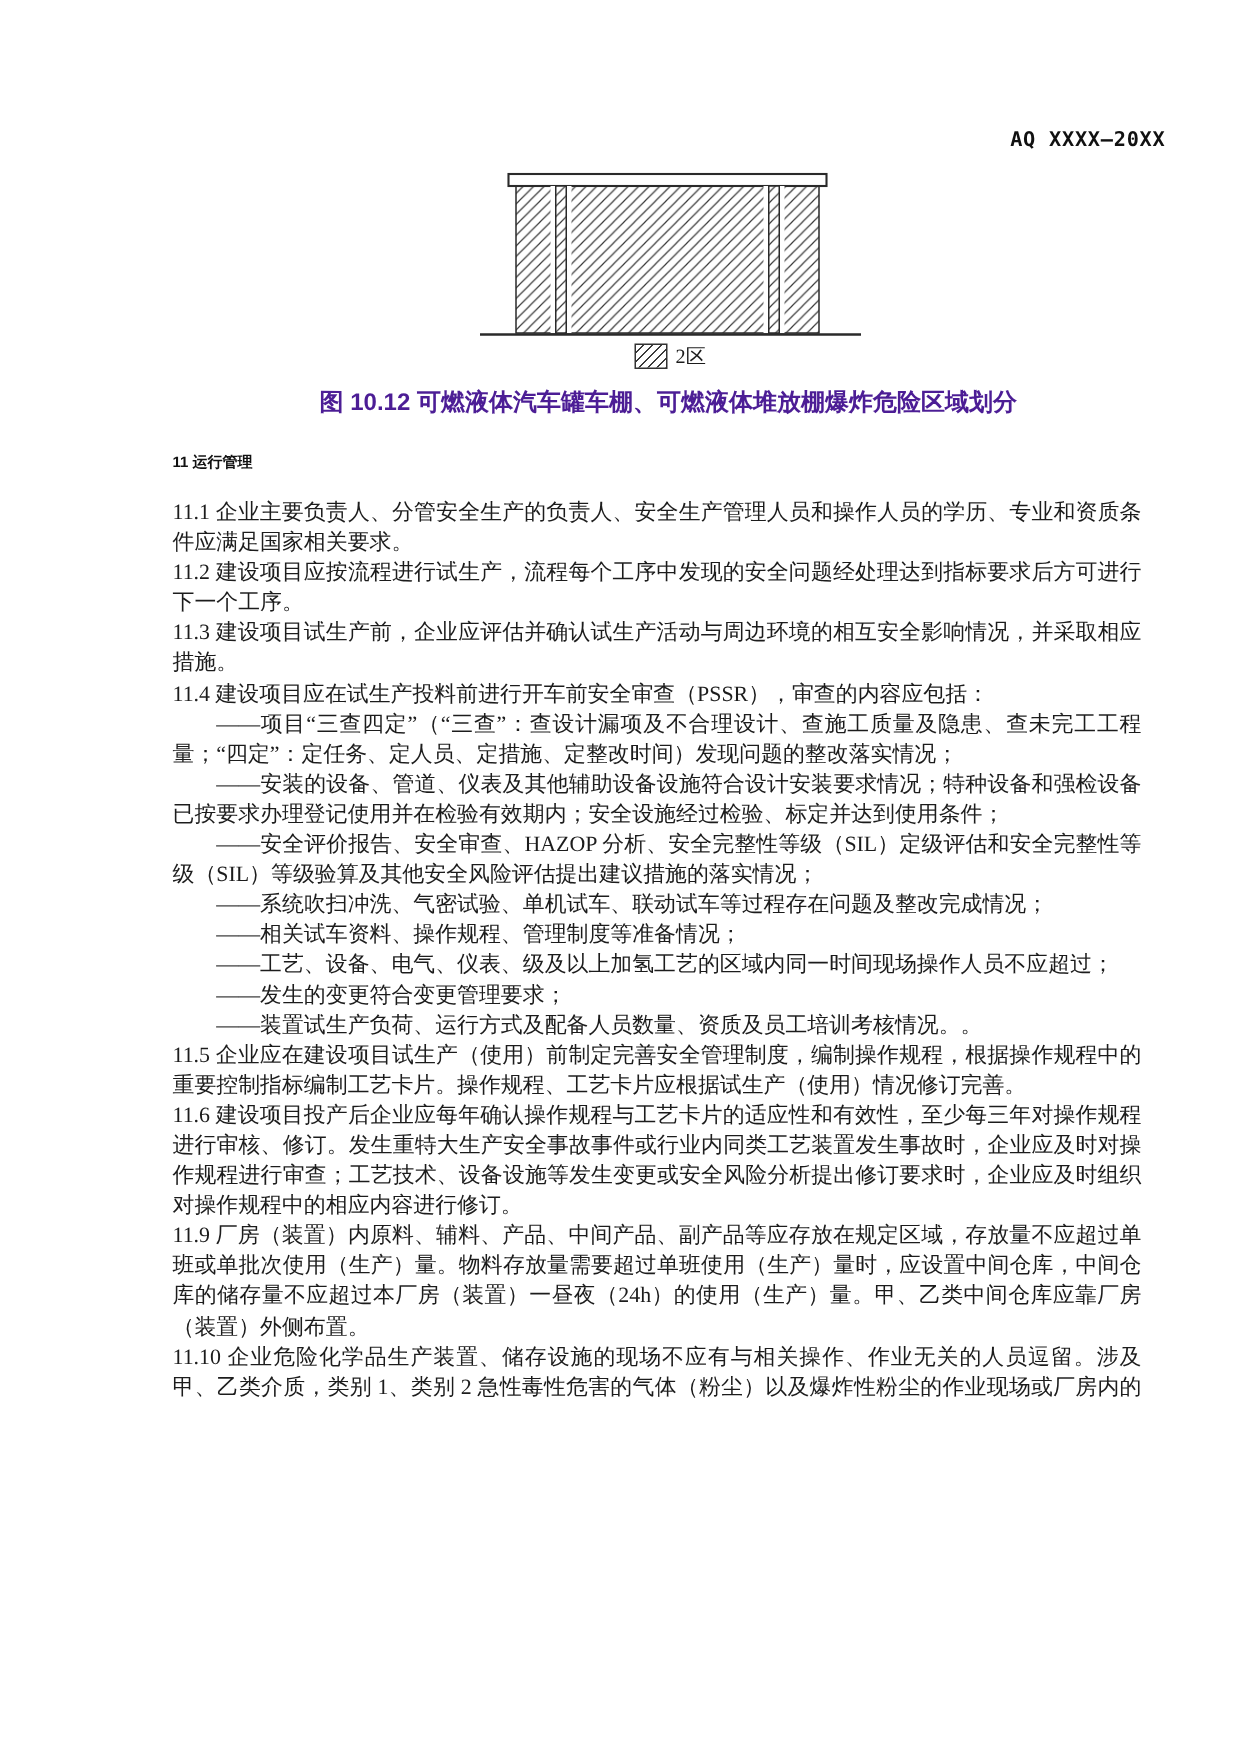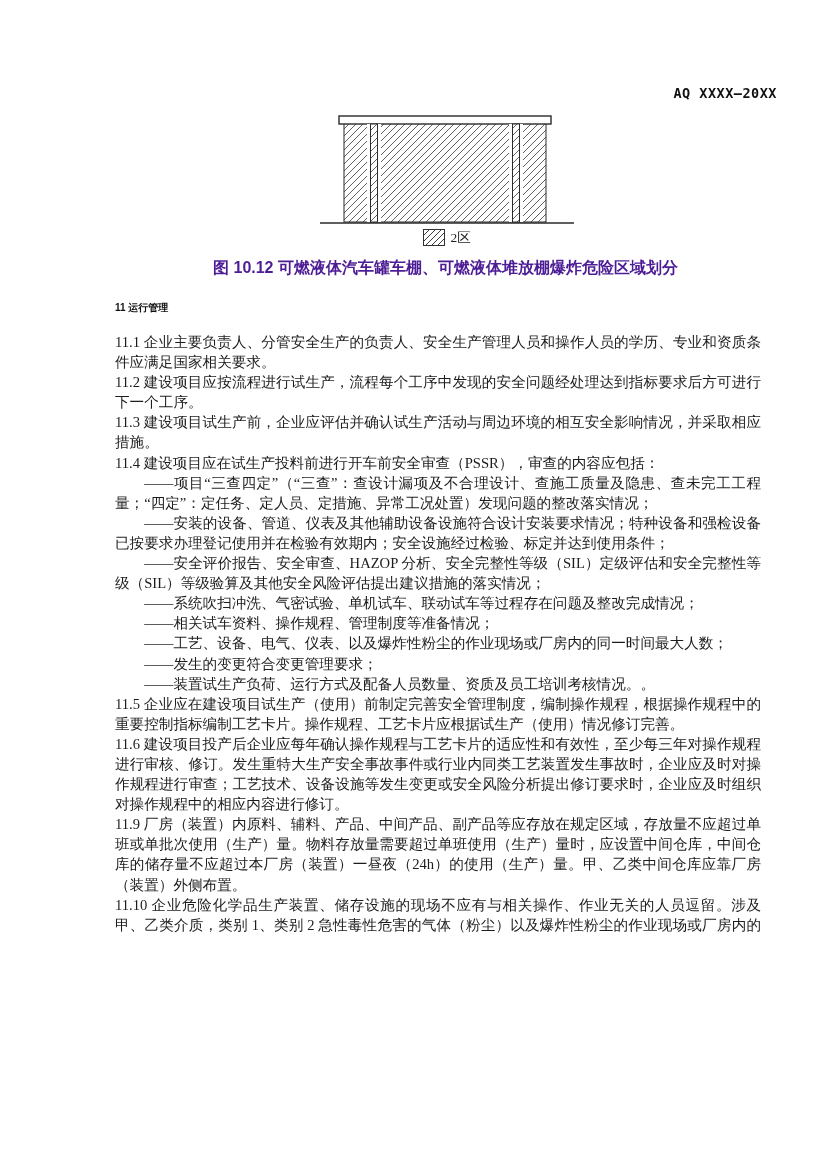--- a/index.html
+++ b/index.html
@@ -122,26 +122,26 @@
 
   <div class="figure-caption">图 10.12 可燃液体汽车罐车棚、可燃液体堆放棚爆炸危险区域划分</div>
 
   <h2 class="section-heading">11 运行管理</h2>
 
   <div class="content">
     <p class="clause">11.1 企业主要负责人、分管安全生产的负责人、安全生产管理人员和操作人员的学历、专业和资质条件应满足国家相关要求。</p>
     <p class="clause">11.2 建设项目应按流程进行试生产，流程每个工序中发现的安全问题经处理达到指标要求后方可进行下一个工序。</p>
     <p class="clause">11.3 建设项目试生产前，企业应评估并确认试生产活动与周边环境的相互安全影响情况，并采取相应措施。</p>
     <p class="clause">11.4 建设项目应在试生产投料前进行开车前安全审查（PSSR），审查的内容应包括：</p>
-    <p class="dash">——项目“三查四定”（“三查”：查设计漏项及不合理设计、查施工质量及隐患、查未完工工程量；“四定”：定任务、定人员、定措施、异常工况处置）发现问题的整改落实情况；</p>
+    <p class="dash">——项目“三查四定”（“三查”：查设计漏项及不合理设计、查施工质量及隐患、查未完工工程量；“四定”：定任务、定人员、定措施、定整改时间）发现问题的整改落实情况；</p>
     <p class="dash">——安装的设备、管道、仪表及其他辅助设备设施符合设计安装要求情况；特种设备和强检设备已按要求办理登记使用并在检验有效期内；安全设施经过检验、标定并达到使用条件；</p>
     <p class="dash">——安全评价报告、安全审查、HAZOP 分析、安全完整性等级（SIL）定级评估和安全完整性等级（SIL）等级验算及其他安全风险评估提出建议措施的落实情况；</p>
     <p class="dash">——系统吹扫冲洗、气密试验、单机试车、联动试车等过程存在问题及整改完成情况；</p>
     <p class="dash">——相关试车资料、操作规程、管理制度等准备情况；</p>
-    <p class="dash">——工艺、设备、电气、仪表、以及爆炸性粉尘的作业现场或厂房内的同一时间最大人数；</p>
+    <p class="dash">——工艺、设备、电气、仪表、级及以上加氢工艺的区域内同一时间现场操作人员不应超过；</p>
     <p class="dash">——发生的变更符合变更管理要求；</p>
     <p class="dash">——装置试生产负荷、运行方式及配备人员数量、资质及员工培训考核情况。。</p>
     <p class="clause">11.5 企业应在建设项目试生产（使用）前制定完善安全管理制度，编制操作规程，根据操作规程中的重要控制指标编制工艺卡片。操作规程、工艺卡片应根据试生产（使用）情况修订完善。</p>
     <p class="clause">11.6 建设项目投产后企业应每年确认操作规程与工艺卡片的适应性和有效性，至少每三年对操作规程进行审核、修订。发生重特大生产安全事故事件或行业内同类工艺装置发生事故时，企业应及时对操作规程进行审查；工艺技术、设备设施等发生变更或安全风险分析提出修订要求时，企业应及时组织对操作规程中的相应内容进行修订。</p>
     <p class="clause">11.9 厂房（装置）内原料、辅料、产品、中间产品、副产品等应存放在规定区域，存放量不应超过单班或单批次使用（生产）量。物料存放量需要超过单班使用（生产）量时，应设置中间仓库，中间仓库的储存量不应超过本厂房（装置）一昼夜（24h）的使用（生产）量。甲、乙类中间仓库应靠厂房（装置）外侧布置。</p>
     <p class="clause">11.10 企业危险化学品生产装置、储存设施的现场不应有与相关操作、作业无关的人员逗留。涉及甲、乙类介质，类别 1、类别 2 急性毒性危害的气体（粉尘）以及爆炸性粉尘的作业现场或厂房内的同一时间最大人数（包括交接班时）不应超过 9 人；涉及高危工艺和危险度在 3 级及以上加氢工艺的区域内同一时间现场操作人员不应超过 2 人。生产厂房（装置）内采用符合抗爆设计的防爆墙分隔的，按照不同一区域处理。</p>
   </div>
 
   <div class="page-number">11</div>
 

